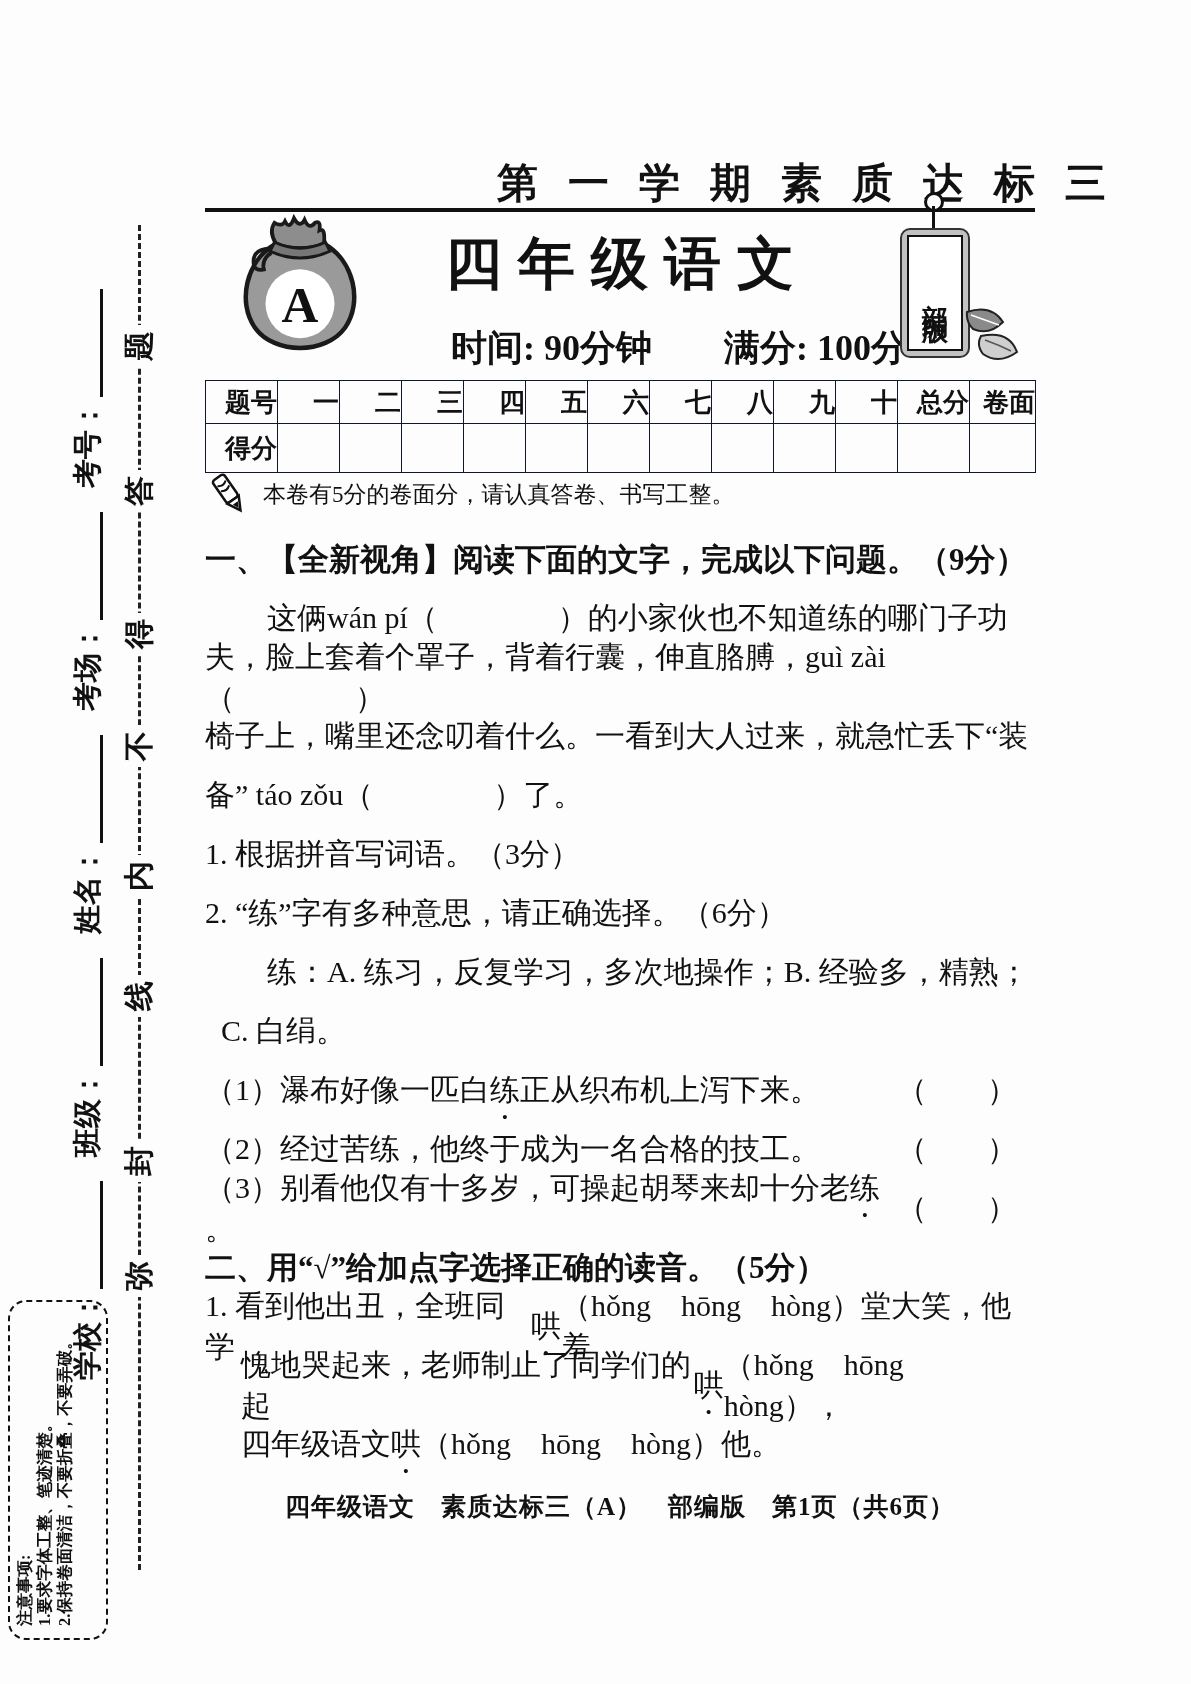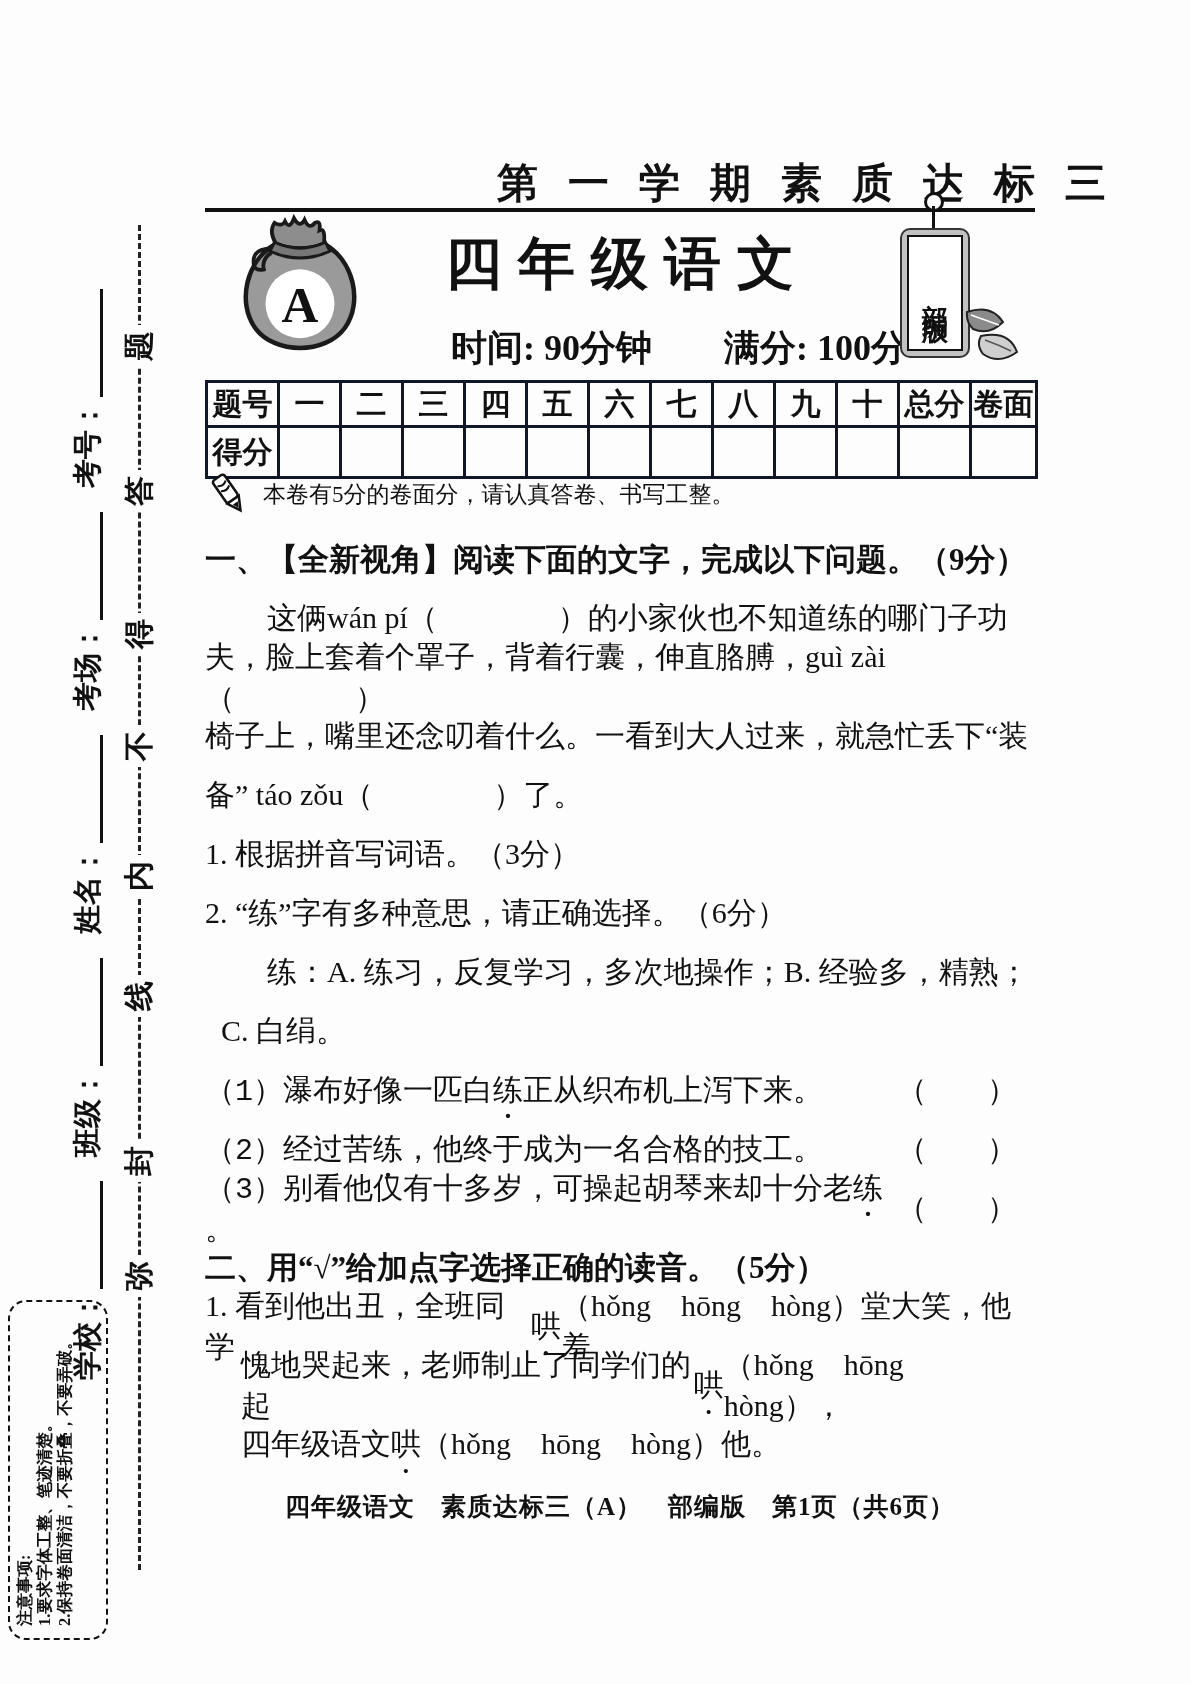--- a/index.html
+++ b/index.html
@@ -47,35 +47,35 @@
     border:2px solid #333;border-radius:10px;padding:5px;box-sizing:border-box;
   }
   .tag-inner{
     width:100%;height:100%;background:#fff;border:2.5px solid #111;box-sizing:border-box;
     display:flex;align-items:center;justify-content:center;
     writing-mode:vertical-rl;font-size:26px;font-weight:700;letter-spacing:7px;
   }
   .leaves{position:absolute;left:752px;top:156px;}
   
   .score-table{position:absolute;left:0;top:232px;width:830px;border-collapse:collapse;table-layout:fixed;}
-  .score-table td{border:3px solid #0f172a;text-align:center;font-size:30px;font-weight:600;padding:0;}
+  .score-table td{border:1px solid #0f172a;text-align:right;font-size:26px;font-weight:600;padding:0;}
   .score-table tr:first-child td{height:42px;}
   .score-table tr:last-child td{height:48px;}
   
   .notice{position:absolute;left:2px;top:322px;display:flex;align-items:center;gap:12px;}
   .notice-text{font-size:23px;font-weight:400;}
   
   .content{position:absolute;left:0;top:382px;width:830px;}
   .row{height:59px;display:flex;align-items:center;font-size:30px;white-space:pre-wrap;}
   .row.h{font-weight:900;font-size:31px;}
   .first-indent{padding-left:62px;}
   .opt-indent{padding-left:62px;}
   .small-indent{padding-left:16px;}
   .ind1{padding-left:36px;}
-  .qitem{justify-content:space-between;padding-right:18px;box-sizing:border-box;font-family:Liberation Mono, monospace;}
+  .qitem{justify-content:space-between;padding-right:18px;box-sizing:border-box;}
   .dot-under{position:relative;display:inline-block;}
   .dot-under::after{
     content:"•";position:absolute;left:50%;bottom:-15px;transform:translateX(-50%);
     font-size:15px;font-weight:900;
   }
   .footer{position:absolute;left:0;top:1342px;width:100%;text-align:center;font-size:25px;font-weight:600;letter-spacing:1px;}
   .grp{display:contents;}
 </style>
 </head>
 <body>

